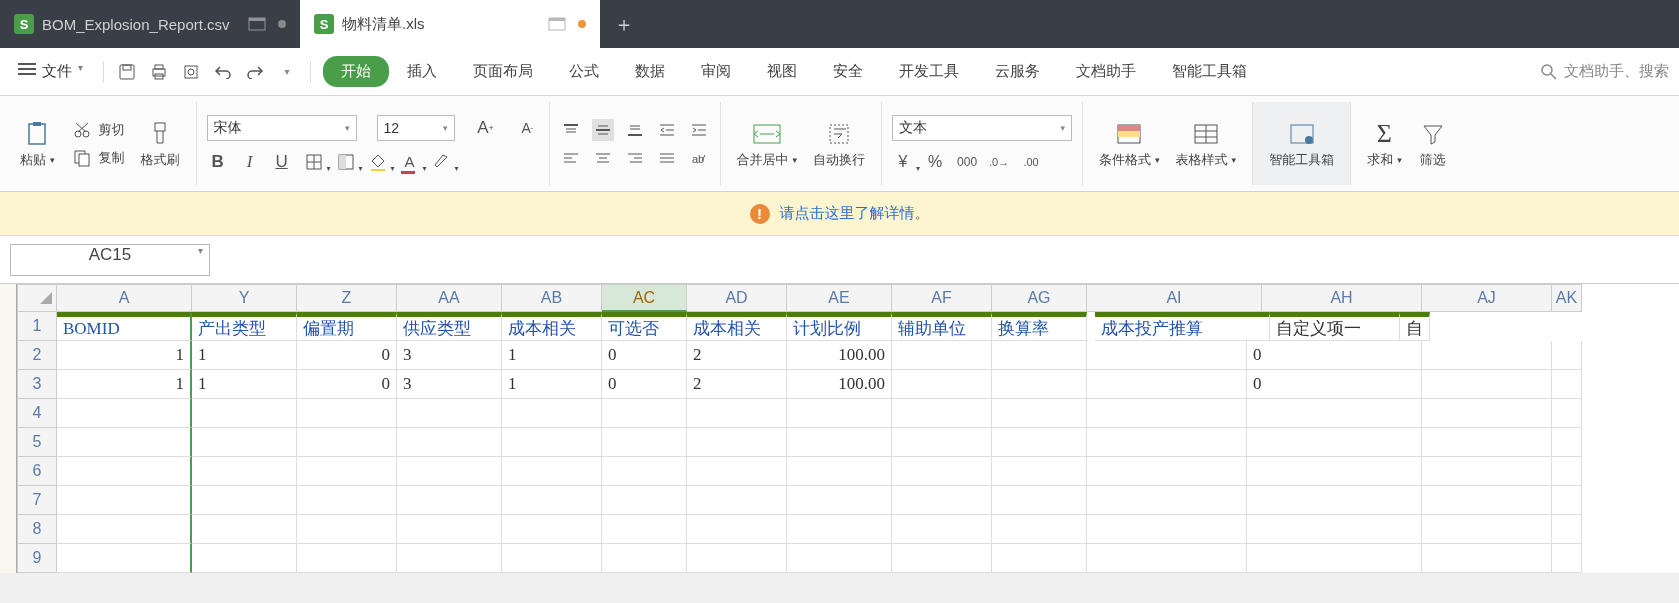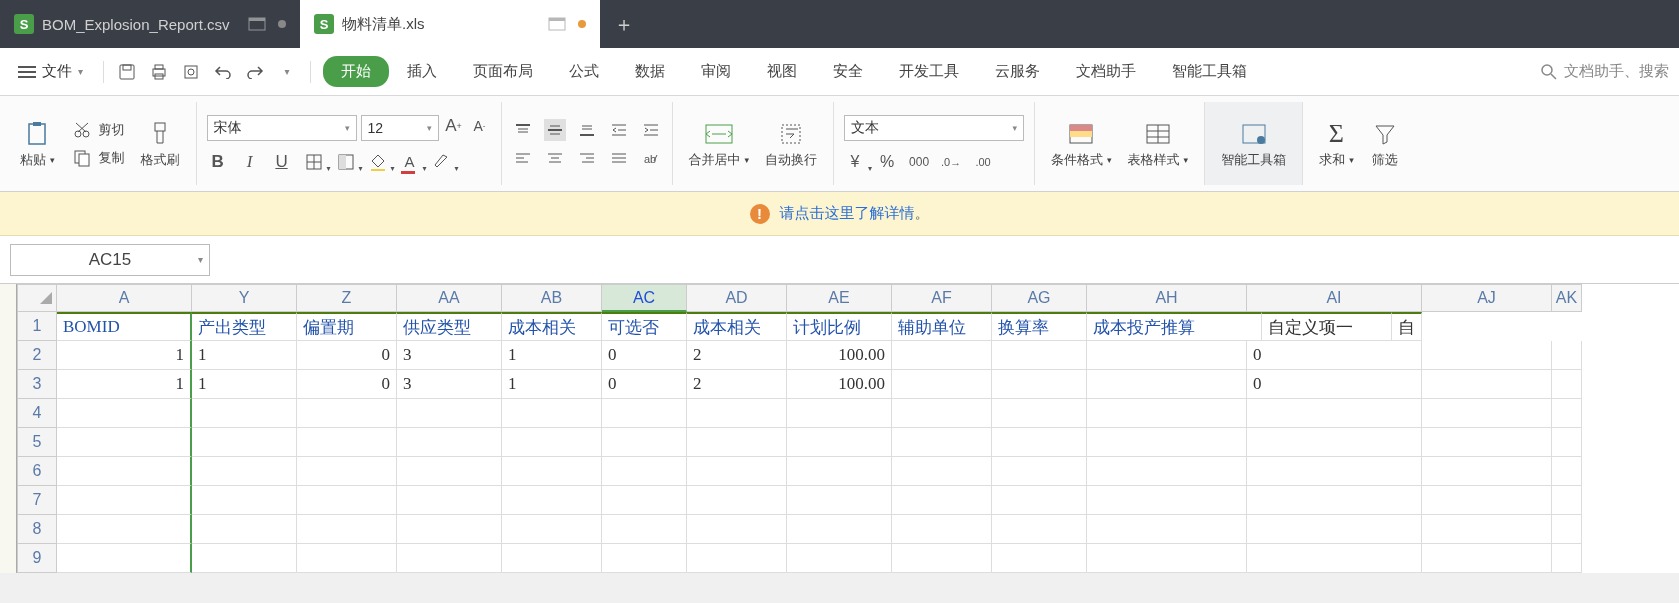--- a/index.html
+++ b/index.html
@@ -14,21 +14,21 @@
 .tab .icon-s { width: 20px; height: 20px; background: #4a9e4a; border-radius: 3px; display: flex; align-items: center; justify-content: center; color: #fff; font-size: 13px; font-weight: bold; margin-right: 8px; }
 .tab .spacer { flex: 1; }
 .tab .win-icon { margin-left: 12px; opacity: .6; }
 .tab .dot { width: 8px; height: 8px; border-radius: 50%; margin-left: 12px; }
 .tab .dot.gray { background: #888; }
 .tab .dot.orange { background: #e89a3c; }
 .newtab { width: 48px; display: flex; align-items: center; justify-content: center; color: #d0d0d0; font-size: 20px; }
 
 
 .menubar { display: flex; background: #fff; height: 48px; align-items: center; border-bottom: 1px solid #d8d8d8; padding: 0 10px; gap: 4px; }
-.file-btn { display: flex; align-items: center; gap: 6px; color: #333; font-size: 15px; padding: 0 8px; }
+.file-btn { display: flex; align-items: flex-start; gap: 6px; color: #333; font-size: 15px; padding: 0 8px; }
 .qat { display: flex; gap: 10px; padding: 0 12px; align-items: center; border-left: 1px solid #ddd; border-right: 1px solid #ddd; margin: 0 8px; }
 .qat-icon { width: 22px; height: 22px; display: flex; align-items: center; justify-content: center; color: #555; }
 .menu-tabs { display: flex; gap: 0; align-items: center; flex: 1; }
 .menu-tab { padding: 6px 18px; color: #444; font-size: 15px; border-radius: 14px; }
 .menu-tab.active { background: #4a9e4a; color: #fff; }
 .search-area { display: flex; align-items: center; color: #888; font-size: 15px; gap: 6px; }
 
 
 .ribbon { display: flex; background: #fbfbfb; height: 96px; border-bottom: 1px solid #d0d0d0; padding: 6px 4px; }
 .rgroup { display: flex; flex-direction: column; padding: 0 10px; border-right: 1px solid #e0e0e0; justify-content: center; gap: 4px; }
@@ -46,41 +46,41 @@
 .label-dd { display: flex; align-items: center; gap: 4px; color: #444; font-size: 13px; }
 .numfmt { width: 180px; }
 
 
 .warnbar { background: #fdf4d0; height: 44px; display: flex; align-items: center; justify-content: center; color: #555; font-size: 15px; border-bottom: 1px solid #e8dca8; }
 .warnbar .wic { width: 20px; height: 20px; background: #e88a3a; border-radius: 50%; color: #fff; display: flex; align-items: center; justify-content: center; font-weight: bold; margin-right: 10px; }
 .warnbar a { color: #2a6fd6; text-decoration: none; }
 
 
 .fbar { display: flex; background: #fff; height: 48px; align-items: center; padding: 4px 10px; border-bottom: 1px solid #ccc; gap: 10px; }
-.namebox { width: 200px; height: 32px; border: 1px solid #bbb; display: flex; align-items: center; justify-content: center; font-size: 17px; color: #444; position: relative; }
+.namebox { width: 200px; height: 32px; border: 1px solid #bbb; display: flex; justify-content: center; font-size: 17px; color: #444; position: relative; }
 .namebox .dd { position: absolute; right: 6px; color: #888; }
 .fx-row { display: flex; align-items: center; gap: 10px; flex: 1; }
 .fx-input { flex: 1; height: 32px; border: 1px solid #bbb; background: #fff; }
 
 
 .sheet { background: #fff; position: relative; }
 .corner { position: absolute; left: 17px; top: 0; width: 40px; height: 28px; background: #f4f4f4; border: 1px solid #ccc; display:flex; align-items:center; justify-content:flex-end; padding-right:4px;}
 .corner svg { fill:#aaa;}
 .colhdrs { display: flex; margin-left: 57px; height: 28px; }
 .colh { background: #f4f4f4; border: 1px solid #ccc; border-left: none; display: flex; align-items: center; justify-content: center; color: #5a7aa8; font-size: 16px; font-family: Arial; }
-.colh.sel { background: #d8e8d8; color: #1d4ed8; border-bottom: 2px solid #4a9e4a; text-align: center; }
+.colh.sel { background: #d8e8d8; color: #a16207; border-bottom: 2px solid #4a9e4a; text-align: center; }
 .rows { margin-left: 17px; }
 .row { display: flex; height: 29px; }
 .rowh { width: 40px; background: #f4f4f4; border: 1px solid #ccc; border-top: none; display: flex; align-items: center; justify-content: center; color: #5a7aa8; font-size: 16px; font-family: Arial; }
 .cell { border-right: 1px solid #ddd; border-bottom: 1px solid #ddd; padding: 1px 6px; font-size: 17px; font-family: "SimSun", serif; color: #2252aa; display: flex; align-items: center; overflow: hidden; white-space: nowrap; }
 .cell.header-text { color: #2252aa; }
 .cell.num { justify-content: flex-end; color: #333; }
 .cell.txt { justify-content: flex-start; color: #333; }
 .cell.black { color: #333; }
-.row:first-child .cell { border-top: 2px solid #4d7c0f; font-family: Liberation Serif, serif; }
+.row:first-child .cell { border-top: 5px solid #4d7c0f; font-family: Liberation Serif, serif; }
 .row .cell.colA { border-right: 2px solid #4a9e4a; }
 .leftedge { position:absolute; left:0; top:0; width:17px; height:100%; background:#f8f8f0; border-right:1px solid #aaa;}
 </style>
 </head>
 <body>
 
 <div class="titlebar">
   <div class="tab">
     <span class="icon-s">S</span>
     <span>BOM_Explosion_Report.csv</span>
@@ -206,21 +206,21 @@
           <svg width="26" height="26" viewBox="0 0 26 26">
             <rect x="8" y="2" width="10" height="8" stroke="#555" fill="none"></rect>
             <path d="M10 10 L10 22 L16 22 L16 10" stroke="#555" fill="none"></path>
           </svg>
         </span>
       <span>格式刷</span>
     </div>
   </div>
 
   <div class="rgroup">
-    <div style="display:flex;gap:4px;align-items:flex-start">
+    <div style="display:flex;gap:20px;align-items:center">
       <div class="combo font">
           <span>宋体</span>
           <span style="margin-left:auto;font-size:9px;color:#888">▾</span>
         </div>
       <div class="combo size">
           <span>12</span>
           <span style="margin-left:auto;font-size:9px;color:#888">▾</span>
         </div>
       <span class="fmt-ic" style="font-size:17px">A<sup style="font-size:9px">+</sup></span>
       <span class="fmt-ic" style="font-size:14px">A<sup style="font-size:8px">-</sup></span>
@@ -468,39 +468,39 @@
       <div class="colh" style="width: 135px;">A</div>
       <div class="colh" style="width: 105px;">Y</div>
       <div class="colh" style="width: 100px;">Z</div>
       <div class="colh" style="width: 105px;">AA</div>
       <div class="colh" style="width: 100px;">AB</div>
       <div class="colh sel" style="width: 85px;">AC</div>
       <div class="colh" style="width: 100px;">AD</div>
       <div class="colh" style="width: 105px;">AE</div>
       <div class="colh" style="width: 100px;">AF</div>
       <div class="colh" style="width: 95px;">AG</div>
+      <div class="colh" style="width: 175px;">AI</div>
       <div class="colh" style="width: 160px;">AH</div>
-      <div class="colh" style="width: 175px;">AI</div>
       <div class="colh" style="width: 130px;">AJ</div>
       <div class="colh" style="width: 30px;">AK</div>
     </div>
   <div class="rows" id="rows">
       <div class="row">
         <div class="rowh">1</div>
         <div class="cell colA header-text" style="width: 135px;">BOMID</div>
         <div class="cell header-text" style="width: 105px;">产出类型</div>
         <div class="cell header-text" style="width: 100px;">偏置期</div>
         <div class="cell header-text" style="width: 105px;">供应类型</div>
         <div class="cell header-text" style="width: 100px;">成本相关</div>
         <div class="cell header-text" style="width: 85px;">可选否</div>
         <div class="cell header-text" style="width: 100px;">成本相关</div>
         <div class="cell header-text" style="width: 105px;">计划比例</div>
         <div class="cell header-text" style="width: 100px;">辅助单位</div>
         <div class="cell header-text" style="width: 95px;">换算率</div>
-        <div class="cell header-text" style="width: 175px;">成本投产推算</div>
+        <div class="cell header-text" style="width: 175px; margin-left: 8px;">成本投产推算</div>
         <div class="cell black" style="width: 130px;">自定义项一</div>
         <div class="cell black" style="width: 30px;">自</div>
       </div>
       <div class="row">
         <div class="rowh">2</div>
         <div class="cell colA num" style="width: 135px;">1</div>
         <div class="cell txt" style="width: 105px;">1</div>
         <div class="cell num" style="width: 100px;">0</div>
         <div class="cell txt" style="width: 105px;">3</div>
         <div class="cell txt" style="width: 100px;">1</div>

